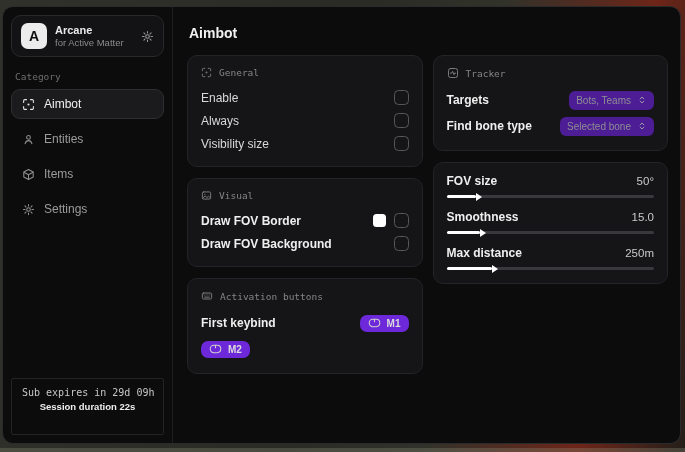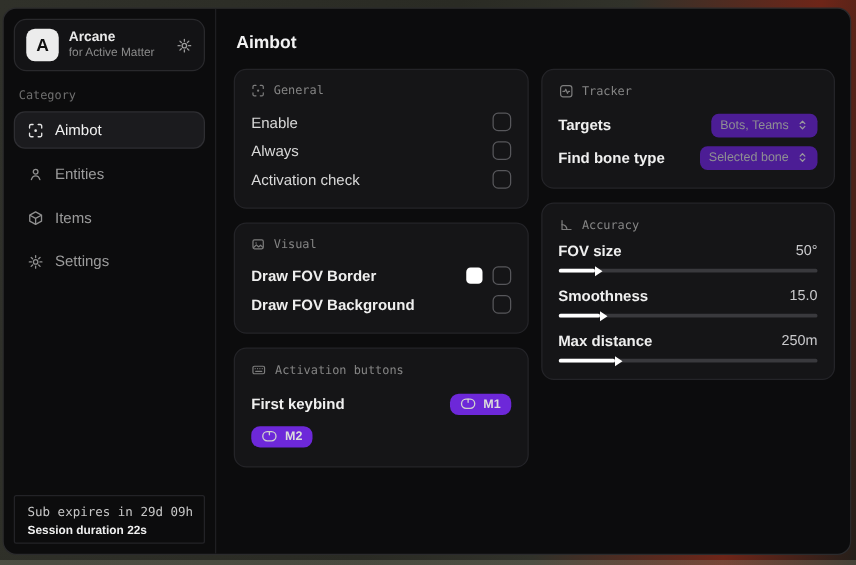--- a/index.html
+++ b/index.html
@@ -23,21 +23,21 @@
   .brand-name{font-size:11px;font-weight:700;color:#e9e9e9;line-height:1.15;}
   .brand-sub{font-size:9.5px;color:#8b8b8b;line-height:1.2;}
   .gear-btn{margin-left:auto;color:#9a9a9a;display:flex;cursor:pointer;}
   .cat-label{margin:14px 4px 7px;font-family:"DejaVu Sans Mono",monospace;font-size:9.5px;color:#6f6f6f;}
   .nav{display:flex;flex-direction:column;gap:5px;}
   .nav-item{display:flex;align-items:center;gap:9px;padding:7px 10px;border-radius:9px;border:1px solid transparent;color:#9c9c9c;font-size:12px;cursor:pointer;}
   .nav-item .ic{display:flex;color:#8f8f8f;}
   .nav-item.selected{background:#1b1b1e;border-color:#2e2e32;color:#f0f0f0;}
   .nav-item.selected .ic{color:#e6e6e6;}
   .spacer{flex:1;}
-  .foot-card{border:1px solid #232327;border-radius:2px;padding:8px 10px 4px;}
+  .foot-card{border:1px solid #232327;border-radius:2px;padding:8px 10px 22px;text-align:center;}
   .foot-sub{font-family:"DejaVu Sans Mono",monospace;font-size:10px;color:#c7c7c7;white-space:nowrap;}
   .foot-sess{font-size:9.5px;font-weight:700;color:#efefef;margin-top:3px;}
   
   .main{flex:1;padding:12px 12px 12px 14px;min-width:0;}
   .page-title{font-size:14px;font-weight:700;color:#f2f2f2;margin:6px 0 14px 2px;}
   .cols{display:flex;gap:10px;align-items:flex-start;}
   .col{flex:1;display:flex;flex-direction:column;gap:11px;min-width:0;}
   .card{background:#151517;border:1px solid #242428;border-radius:10px;padding:9px 13px 11px;}
   .card-head{display:flex;align-items:center;gap:7px;color:#858585;font-family:"DejaVu Sans Mono",monospace;font-size:9.5px;margin:2px 0 8px;}
   .card-head .ic{display:flex;color:#7d7d7d;}
@@ -155,21 +155,21 @@
             </div>
             <div class="row">
               <span class="lbl">Enable</span>
               <span class="checkbox"></span>
             </div>
             <div class="row">
               <span class="lbl">Always</span>
               <span class="checkbox"></span>
             </div>
             <div class="row">
-              <span class="lbl">Activation check</span>
+              <span class="lbl">Visibility size</span>
               <span class="checkbox"></span>
             </div>
           </section>
 
           <section class="card">
             <div class="card-head">
               <span class="ic">
                 <svg width="11" height="11" viewBox="0 0 16 16" fill="none" stroke="currentColor" stroke-width="1.4" stroke-linecap="round" stroke-linejoin="round">
                   <rect x="2" y="2.8" width="12" height="10.4" rx="1.8"></rect>
                   <circle cx="5.6" cy="6.3" r="0.9" fill="currentColor" stroke="none"></circle>
@@ -257,29 +257,20 @@
                 <span class="ic">
                   <svg width="10" height="10" viewBox="0 0 16 16" fill="none" stroke="currentColor" stroke-width="1.6" stroke-linecap="round" stroke-linejoin="round">
                     <path d="M5 6.2 8 3.2l3 3M5 9.8l3 3 3-3"></path>
                   </svg>
                 </span>
               </span>
             </div>
           </section>
 
           <section class="card">
-            <div class="card-head">
-              <span class="ic">
-                <svg width="12" height="12" viewBox="0 0 16 16" fill="none" stroke="currentColor" stroke-width="1.3" stroke-linecap="round" stroke-linejoin="round">
-                  <path d="M3.5 3.2v9.6h9.6"></path>
-                  <path d="M3.5 7.6a5.2 5.2 0 0 1 5.2 5.2"></path>
-                </svg>
-              </span>
-              <span>Accuracy</span>
-            </div>
 
             <div class="s-row">
               <div class="s-top">
                 <span class="lbl b">FOV size</span>
                 <span class="s-val">50°</span>
               </div>
               <div class="s-track">
                 <div class="s-fill" style="width: 14%;"></div>
               </div>
             </div>

